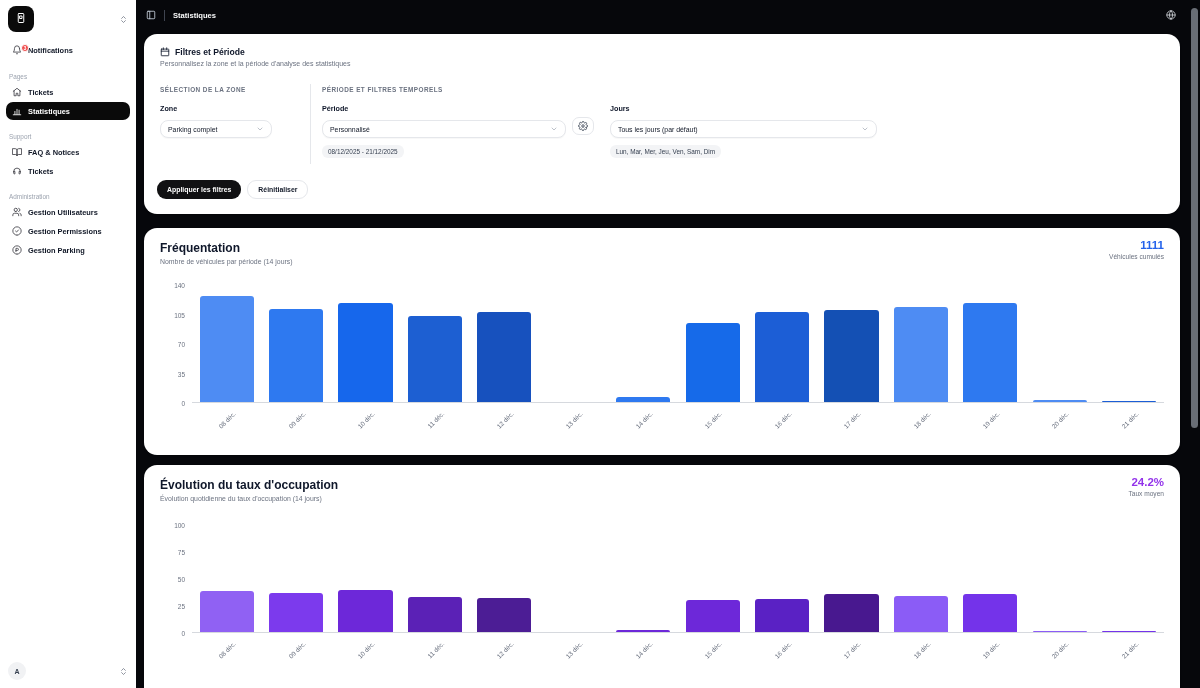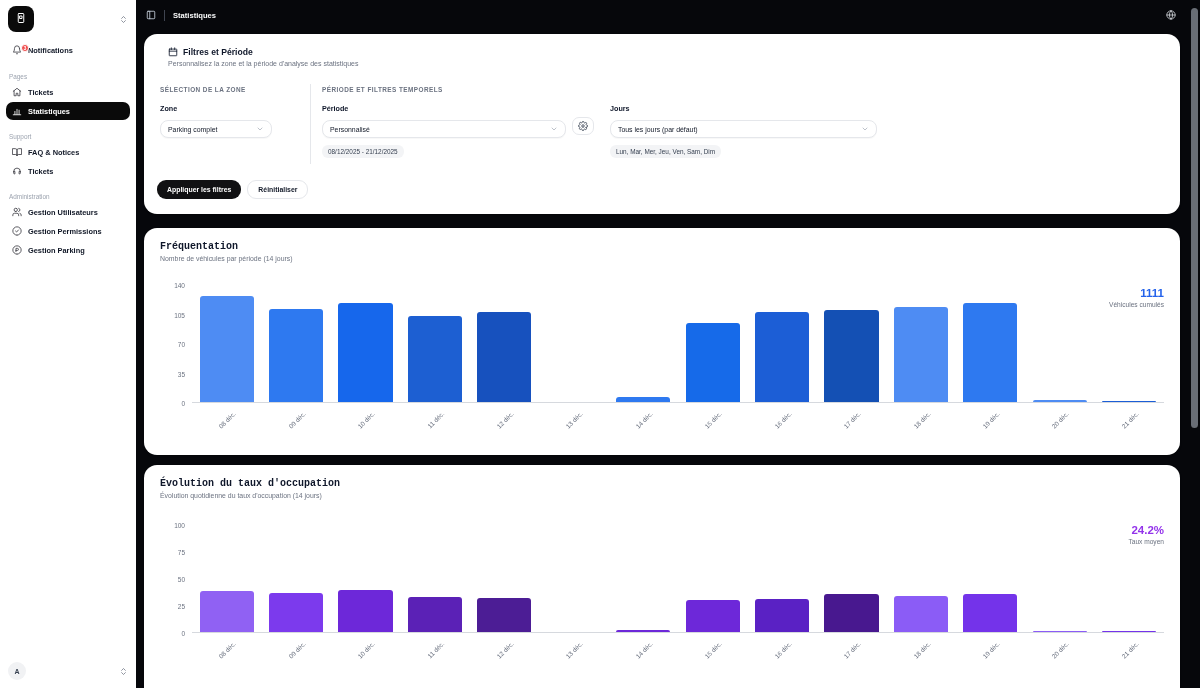--- a/index.html
+++ b/index.html
@@ -26,21 +26,21 @@
 
   
   .main { position:absolute; left:136px; top:0; right:0; bottom:0; background:#06070b; overflow:hidden; }
   .topbar { position:absolute; left:0; top:0; right:0; height:30px; display:flex; align-items:center; gap:8px; padding:0 10px; color:#e5e7eb; }
   .topbar .divider { width:1px; height:11px; background:#3f4450; }
   .topbar-title { font-size:7.6px; font-weight:700; color:#f9fafb; }
   .topbar-right { margin-left:auto; margin-right:14px; display:flex; color:#d1d5db; }
   .scrollbar { position:absolute; right:2px; top:8px; width:7px; height:420px; background:#686d75; border-radius:4px; z-index:9; }
 
   .card { position:absolute; left:8px; right:20px; background:#ffffff; border-radius:13px; box-shadow:0 1px 2px rgba(0,0,0,.3); }
-  .card-filters { top:34px; height:180px;padding-left:8px; }
+  .card-filters { top:34px; height:180px; }
   .card-c1 { top:228px; height:227px; }
   .card-c2 { top:465px; height:262px; }
 
   
   .f-head { display:flex; align-items:center; gap:5px; padding:13px 16px 0 16px; font-size:8.6px; font-weight:700; color:#0f172a; }
   .f-sub { padding:3px 16px 0 16px; font-size:7px; color:#6b7280; }
   .f-seclabel { position:absolute; font-size:6.4px; letter-spacing:.45px; color:#6b7280; font-weight:600; top:52px; }
   .f-vdivider { position:absolute; left:166px; top:50px; height:80px; width:1px; background:#e5e7eb; }
   .f-group { position:absolute; top:70px; }
   .f-label { font-size:7.2px; font-weight:700; color:#0f172a; margin-bottom:7px; }
@@ -51,23 +51,23 @@
   .gear-btn { position:absolute; left:428px; top:83px; width:22px; height:18px; border:1px solid #e5e7eb; border-radius:7px;
     background:#fff; display:flex; align-items:center; justify-content:center; color:#374151; cursor:pointer; }
   .f-buttons { position:absolute; left:13px; top:146px; display:flex; gap:6px; }
   .btn-dark { background:#111113; color:#fff; border:none; border-radius:9px; height:19px; padding:0 10px;
     font-size:6.9px; font-weight:700; font-family:inherit; cursor:pointer; }
   .btn-light { background:#fff; color:#111827; border:1px solid #e5e7eb; border-radius:9px; height:19px; padding:0 10px;
     font-size:6.9px; font-weight:700; font-family:inherit; cursor:pointer; }
 
   
   .c-head { position:absolute; left:16px; top:13px; }
-  .c-title { font-size:10px; font-weight:700; color:#0f172a;font-family:Liberation Mono, monospace; }
+  .c-title { font-size:12px; font-weight:700; color:#0f172a; }
   .c-sub { font-size:6.9px; color:#6b7280; margin-top:3px; }
-  .c-stat { position:absolute; right:16px; top:11px; text-align:right;margin-top:48px; }
+  .c-stat { position:absolute; right:16px; top:11px; text-align:right; }
   .c-stat-value { font-size:11.5px; font-weight:700; }
   .c-stat-label { font-size:6.6px; color:#6b7280; margin-top:2px; }
 
   .chart { position:absolute; left:8px; width:1012px; display:flex; }
   .card-c1 .chart { top:57px; }
   .card-c2 .chart { top:60px; }
   .ylabels { position:relative; width:40px; }
   .ylab { position:absolute; right:7px; font-size:6.5px; color:#6b7280; transform:translateY(50%); }
   .plotcol { flex:1; }
   .plot { position:relative; display:flex; align-items:flex-end; border-bottom:1px solid #d6d9de; }

